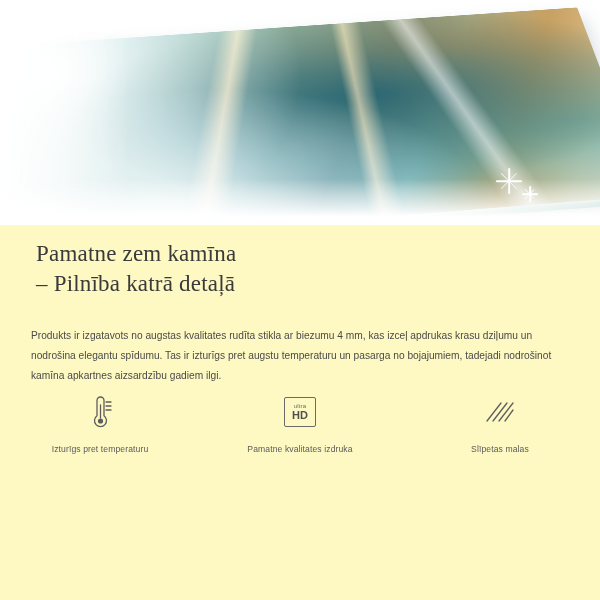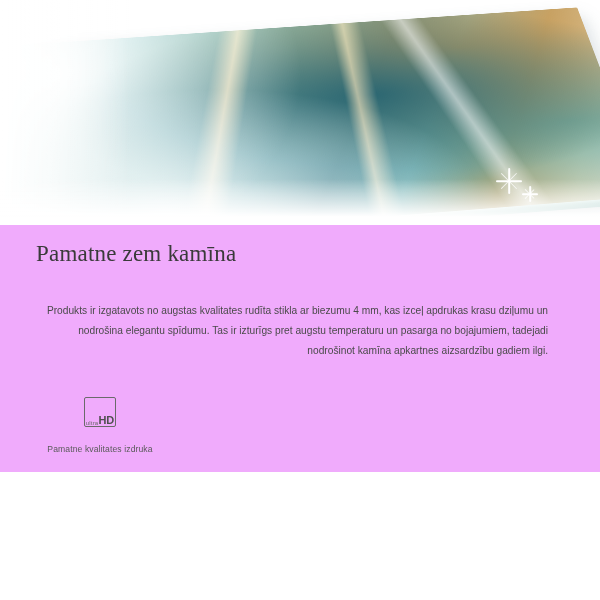--- a/index.html
+++ b/index.html
@@ -9,22 +9,22 @@
   body {
     width: 600px;
     height: 600px;
     background: #ffffff;
     font-family: "Liberation Sans", sans-serif;
     overflow: hidden;
   }
   .page {
     position: relative;
     width: 600px;
-    height: 472px;
-    background: #f0abfc;
+    height: 600px;
+    background: #fef9c3;
   }
 
   
   .hero {
     position: relative;
     width: 600px;
     height: 225px;
     overflow: hidden;
     background: #ffffff;
   }
@@ -114,27 +114,26 @@
     font-weight: 400;
     font-size: 23px;
     line-height: 1.32;
     color: #3a3a3a;
     letter-spacing: 0.2px;
   }
   .headline .line2 {
     display: block;
   }
   .body-copy {
-    margin: 16px;
+    margin: 10px;
     padding: 16px 36px 0 21px;
     font-size: 10.2px;
     line-height: 1.95;
     color: #4a4a4a;
     max-width: 560px;
-    text-align: right;
   }
 
   
   .features {
     position: absolute;
     left: 0;
     top: 388px;
     width: 600px;
     display: grid;
     grid-template-columns: repeat(3, 1fr);
@@ -160,22 +159,22 @@
     color: #5a5a5a;
     text-align: center;
     letter-spacing: 0.1px;
   }
   .hd-badge {
     width: 30px;
     height: 28px;
     border: 1.4px solid #6a6a6a;
     border-radius: 2px;
     display: flex;
-    flex-direction: row;
-    align-items: flex-end;
+    flex-direction: column;
+    align-items: center;
     justify-content: center;
     line-height: 1;
   }
   .hd-badge .ultra {
     font-size: 6px;
     letter-spacing: 0.2px;
     color: #6a6a6a;
   }
   .hd-badge .hd {
     font-size: 11px;
@@ -206,35 +205,58 @@
         <span class="d1"></span>
         <span class="d2"></span>
     </div>
     <div class="hero-fade-left"></div>
     <div class="hero-fade-bottom"></div>
   </div>
 
   <div class="content">
     <h1 class="headline">
       <span>Pamatne zem kamīna</span>
+      <span class="line2">– Pilnība katrā detaļā</span>
     </h1>
     <p class="body-copy">Produkts ir izgatavots no augstas kvalitates rudīta stikla ar biezumu 4 mm, kas izceļ apdrukas krasu dziļumu un nodrošina elegantu spīdumu. Tas ir izturīgs pret augstu temperaturu un pasarga no bojajumiem, tadejadi nodrošinot kamīna apkartnes aizsardzību gadiem ilgi.</p>
   </div>
 
   <div class="features">
 
+    <div class="feature">
+      <div class="feature-icon">
+        <svg width="34" height="38" viewBox="0 0 34 38" fill="none" stroke="#5d5d5d" stroke-width="1.3" stroke-linecap="round">
+          <path d="M14 7.5a3.5 3.5 0 0 1 7 0v15.2a6 6 0 1 1-7 0z"></path>
+          <path d="M17.5 12v13"></path>
+          <circle cx="17.5" cy="28" r="2.6" fill="#5d5d5d" stroke="none"></circle>
+          <path d="M23 9h5M23 13h5M23 17h5"></path>
+        </svg>
+      </div>
+      <div class="feature-label">Izturīgs pret temperaturu</div>
+    </div>
 
     <div class="feature">
       <div class="feature-icon">
         <div class="hd-badge">
           <span class="ultra">ultra</span>
           <span class="hd">HD</span>
         </div>
       </div>
       <div class="feature-label">Pamatne kvalitates izdruka</div>
     </div>
 
 
 
+    <div class="feature">
+      <div class="feature-icon">
+        <svg width="34" height="30" viewBox="0 0 34 30" fill="none" stroke="#5d5d5d" stroke-width="1.3" stroke-linecap="round">
+          <path d="M4 24L18 6"></path>
+          <path d="M10 24L24 6"></path>
+          <path d="M16 24L30 6"></path>
+          <path d="M22 24L30 13"></path>
+        </svg>
+      </div>
+      <div class="feature-label">Slīpetas malas</div>
+    </div>
 
 
   </div>
 </div>
 
 </body></html>

